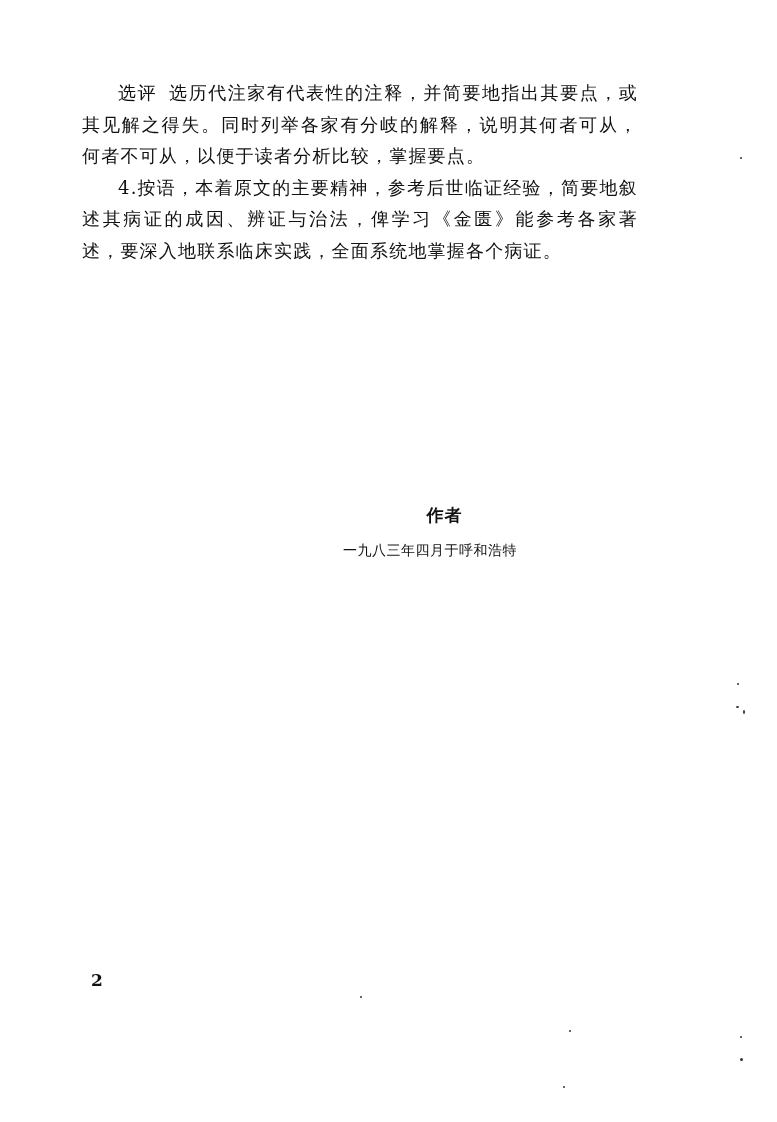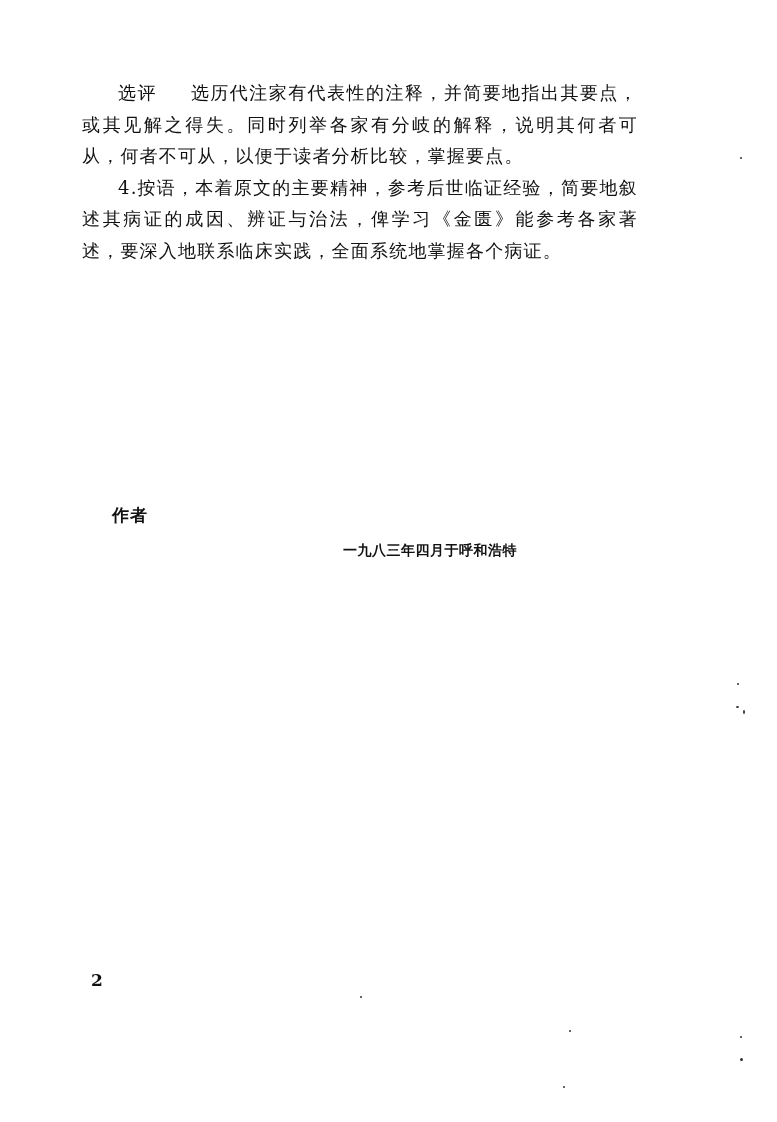--- a/index.html
+++ b/index.html
@@ -7,30 +7,30 @@
       width: 777px; height: 1122px; position: relative; overflow: hidden;
       font-family: "DejaVu Serif", serif; color: #111111;
     }
     .page { position: absolute; left: 0; top: 0; width: 777px; height: 1122px; }
     .body-text {
       position: absolute; left: 82px; top: 77px; width: 556px;
       font-size: 18px; line-height: 31.6px; letter-spacing: 1.2px;
       text-align: justify; text-align-last: left;
     }
     .para { margin: 0; text-indent: 36px; }
-    .para.first .lead { margin-right: 34px; }
+    .para.first .lead { margin-right: 12px; }
     .sig-author {
       position: absolute; left: 0; width: 777px; top: 504px;
-      padding-left: 112px; box-sizing: border-box;
+      text-align: center; padding-left: 112px; box-sizing: border-box;
       font-family: "DejaVu Sans", sans-serif; font-weight: bold;
       font-size: 17px; letter-spacing: 1px;
     }
     .sig-date {
       position: absolute; left: 343px; top: 542px;
-      font-family: "DejaVu Sans", sans-serif; font-size: 14px; font-weight: bold;
+      font-family: "DejaVu Sans", sans-serif; font-size: 14px; font-weight: normal;
       letter-spacing: 0.5px;
     }
     .page-number {
       position: absolute; left: 91px; top: 970px;
       font-family: "DejaVu Serif", serif; font-weight: bold; font-size: 17px;
     }
     .speck { position: absolute; background: #333; border-radius: 50%; }
   </style>
 </head>
 <body>

